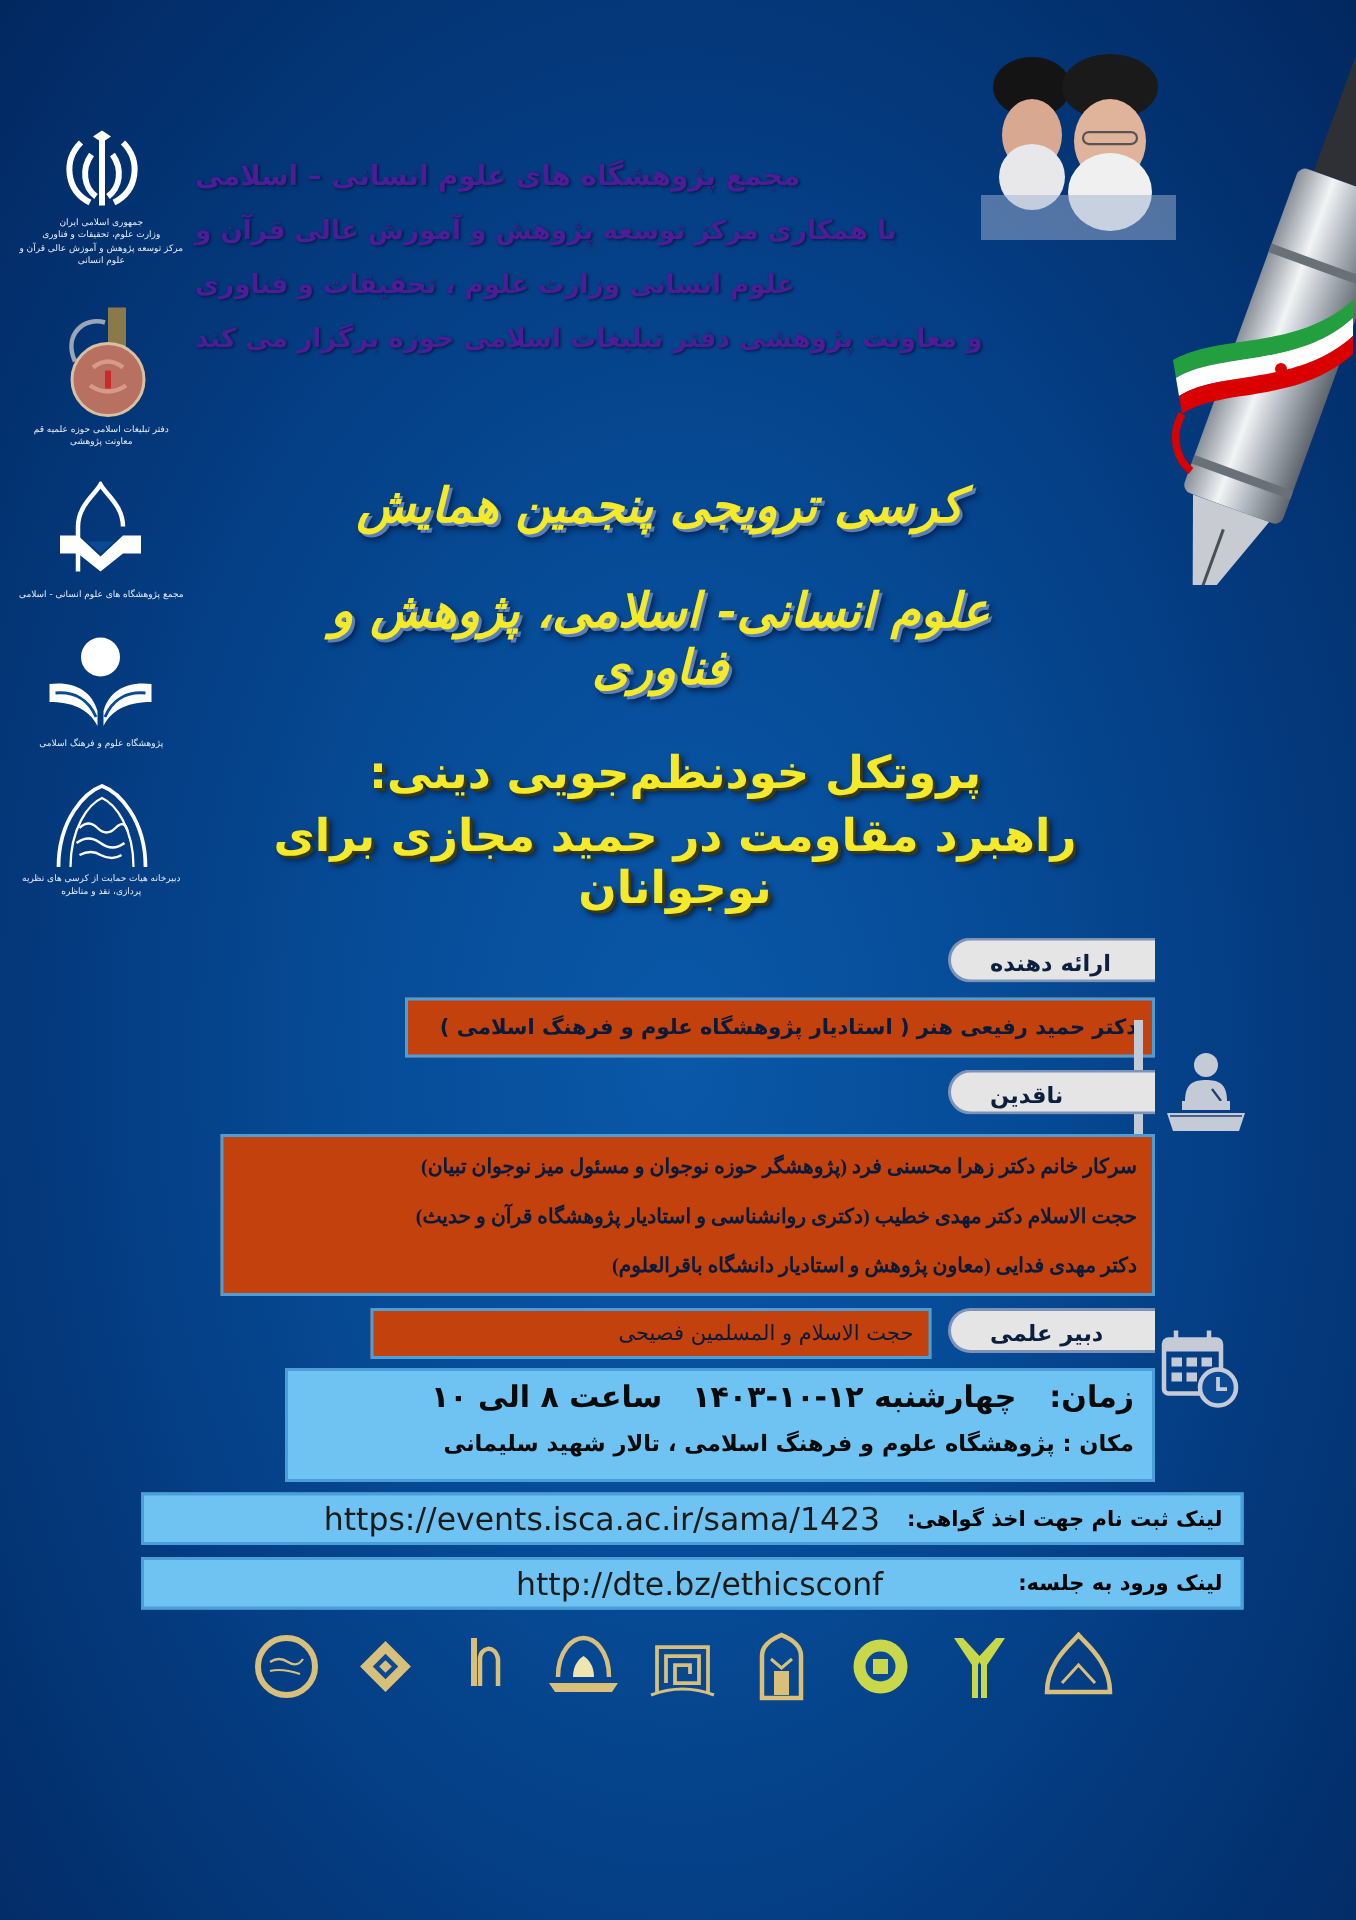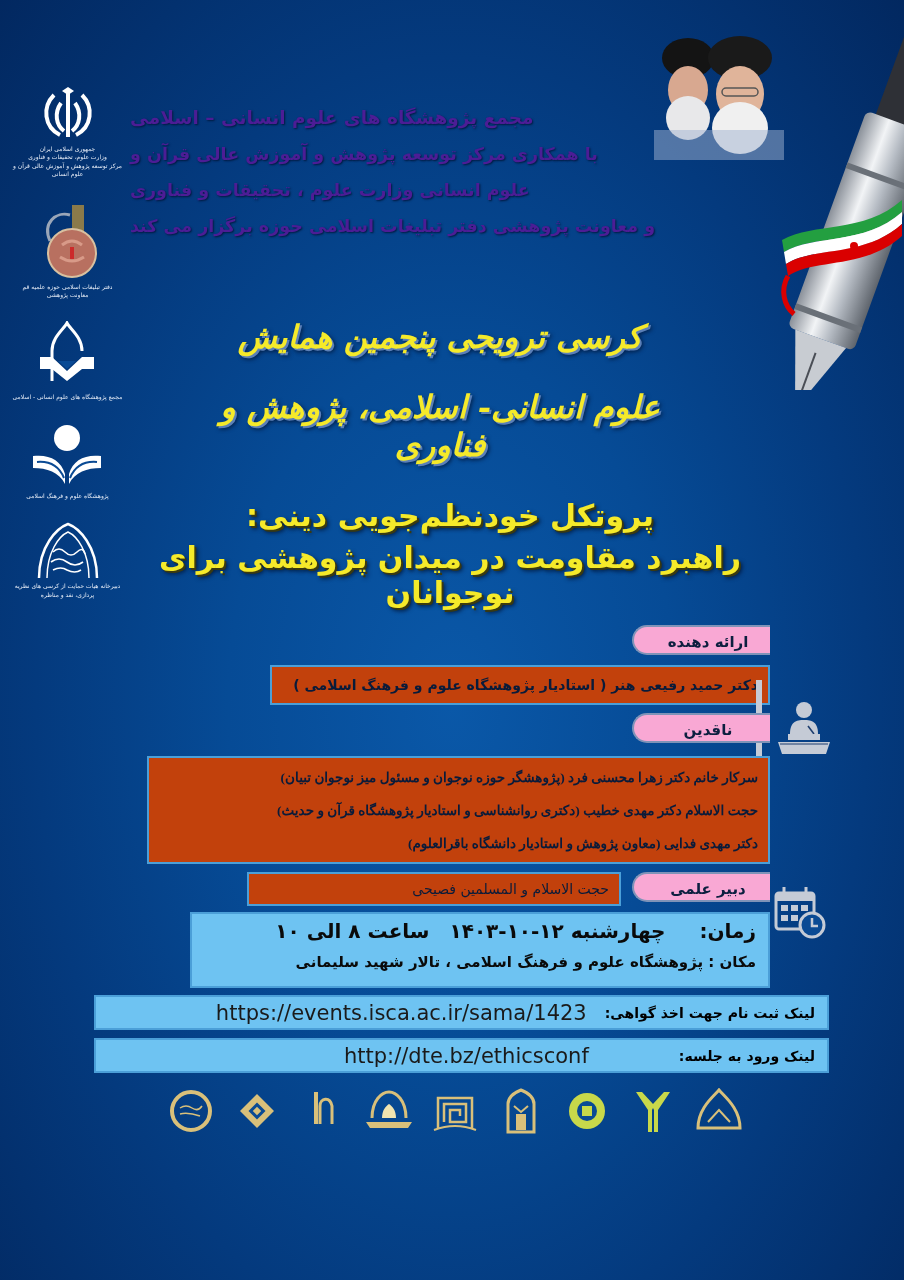--- a/index.html
+++ b/index.html
@@ -31,24 +31,24 @@
   .calli1 { top: 318px; font-size: 32px; }
   .calli2 { top: 388px; font-size: 32px; }
 
   .topic { left: 150px; width: 600px; text-align: center; color: #f5ea2a; font-weight: bold;
     text-shadow: 2px 2px 0 #3a3a10, 3px 3px 4px #001a40; }
   .topic1 { top: 498px; font-size: 30px; }
   .topic2 { top: 540px; font-size: 30px; }
 
   
   .tab {
-    background: #f9a8d4; color: #0c1f3f; font-weight: bold; font-size: 15px;
+    background: #e5e5e5; color: #0c1f3f; font-weight: bold; font-size: 15px;
     height: 30px; line-height: 30px; padding: 0 14px 0 26px;
     border-top-left-radius: 16px; border-bottom-left-radius: 16px;
-    border: 2px solid #7f93b8; border-right: none; text-align: center;
+    border: 2px solid #7f93b8; border-right: none; text-align: left;
   }
   .box {
     background: #c2410c; color: #091b3a; font-weight: bold; border: 2px solid #4b9fd8;
     text-align: right; padding: 0 10px;
   }
   .tab-presenter { right: 134px; top: 625px; width: 138px; }
   .box-presenter { right: 134px; top: 665px; width: 500px; height: 40px; line-height: 36px; font-size: 14px; }
   .tab-critics { right: 134px; top: 713px; width: 138px; }
   .box-critics { right: 134px; top: 756px; width: 623px; height: 108px; font-size: 13.5px; line-height: 33px; padding-top: 3px; font-family: Liberation Serif, serif; }
   .tab-secretary { right: 134px; top: 872px; width: 138px; }
@@ -189,40 +189,40 @@
   <div class="line line1">مجمع پژوهشگاه های علوم انسانی – اسلامی</div>
   <div class="line">با همکاری مرکز توسعه پژوهش و آموزش عالی قرآن و</div>
   <div class="line">علوم انسانی وزارت علوم ، تحقیقات و فناوری</div>
   <div class="line">و معاونت پژوهشی دفتر تبلیغات اسلامی حوزه برگزار می کند</div>
 </div>
 
 <div class="abs calli calli1">کرسی ترویجی پنجمین همایش</div>
 <div class="abs calli calli2">علوم انسانی- اسلامی، پژوهش و فناوری</div>
 
 <div class="abs topic topic1">پروتکل خودنظم‌جویی دینی:</div>
-<div class="abs topic topic2">راهبرد مقاومت در میدان پژوهشی برای نوجوانان</div>
+<div class="abs topic topic2">راهبرد مقاومت در حمید مجازی برای نوجوانان</div>
 
 <div class="abs tab tab-presenter">ارائه دهنده</div>
 <div class="abs box box-presenter">دکتر حمید رفیعی هنر  ( استادیار پژوهشگاه علوم و فرهنگ اسلامی  )</div>
 
 <div class="abs sidebar-bar"></div>
 
 <div class="abs tab tab-critics">ناقدین</div>
 <div class="abs box box-critics">
   <div>سرکار خانم دکتر زهرا محسنی فرد (پژوهشگر حوزه نوجوان و مسئول میز نوجوان تبیان)</div>
   <div>حجت الاسلام دکتر مهدی خطیب (دکتری روانشناسی و استادیار پژوهشگاه قرآن و حدیث)</div>
   <div>دکتر مهدی فدایی (معاون پژوهش و استادیار دانشگاه باقرالعلوم)</div>
 </div>
 
 <div class="abs tab tab-secretary">دبیر علمی</div>
 <div class="abs box box-secretary">حجت الاسلام و المسلمین فصیحی</div>
 
 <div class="abs time-box">
   <div class="time-line">
-    <span style="margin-left:34px;">زمان:</span>
+    <span style="margin-left:22px;">زمان:</span>
     <span style="margin-left:20px;">چهارشنبه ۱۲-۱۰-۱۴۰۳</span>
     <span>ساعت ۸ الی ۱۰</span>
   </div>
   <div class="place-line">مکان : پژوهشگاه علوم و فرهنگ اسلامی ، تالار شهید سلیمانی</div>
 </div>
 
 <div class="abs link-row link1">
   <span class="lbl">لینک ثبت نام جهت اخذ گواهی:</span>
   <span class="url">https://events.isca.ac.ir/sama/1423</span>
 </div>

